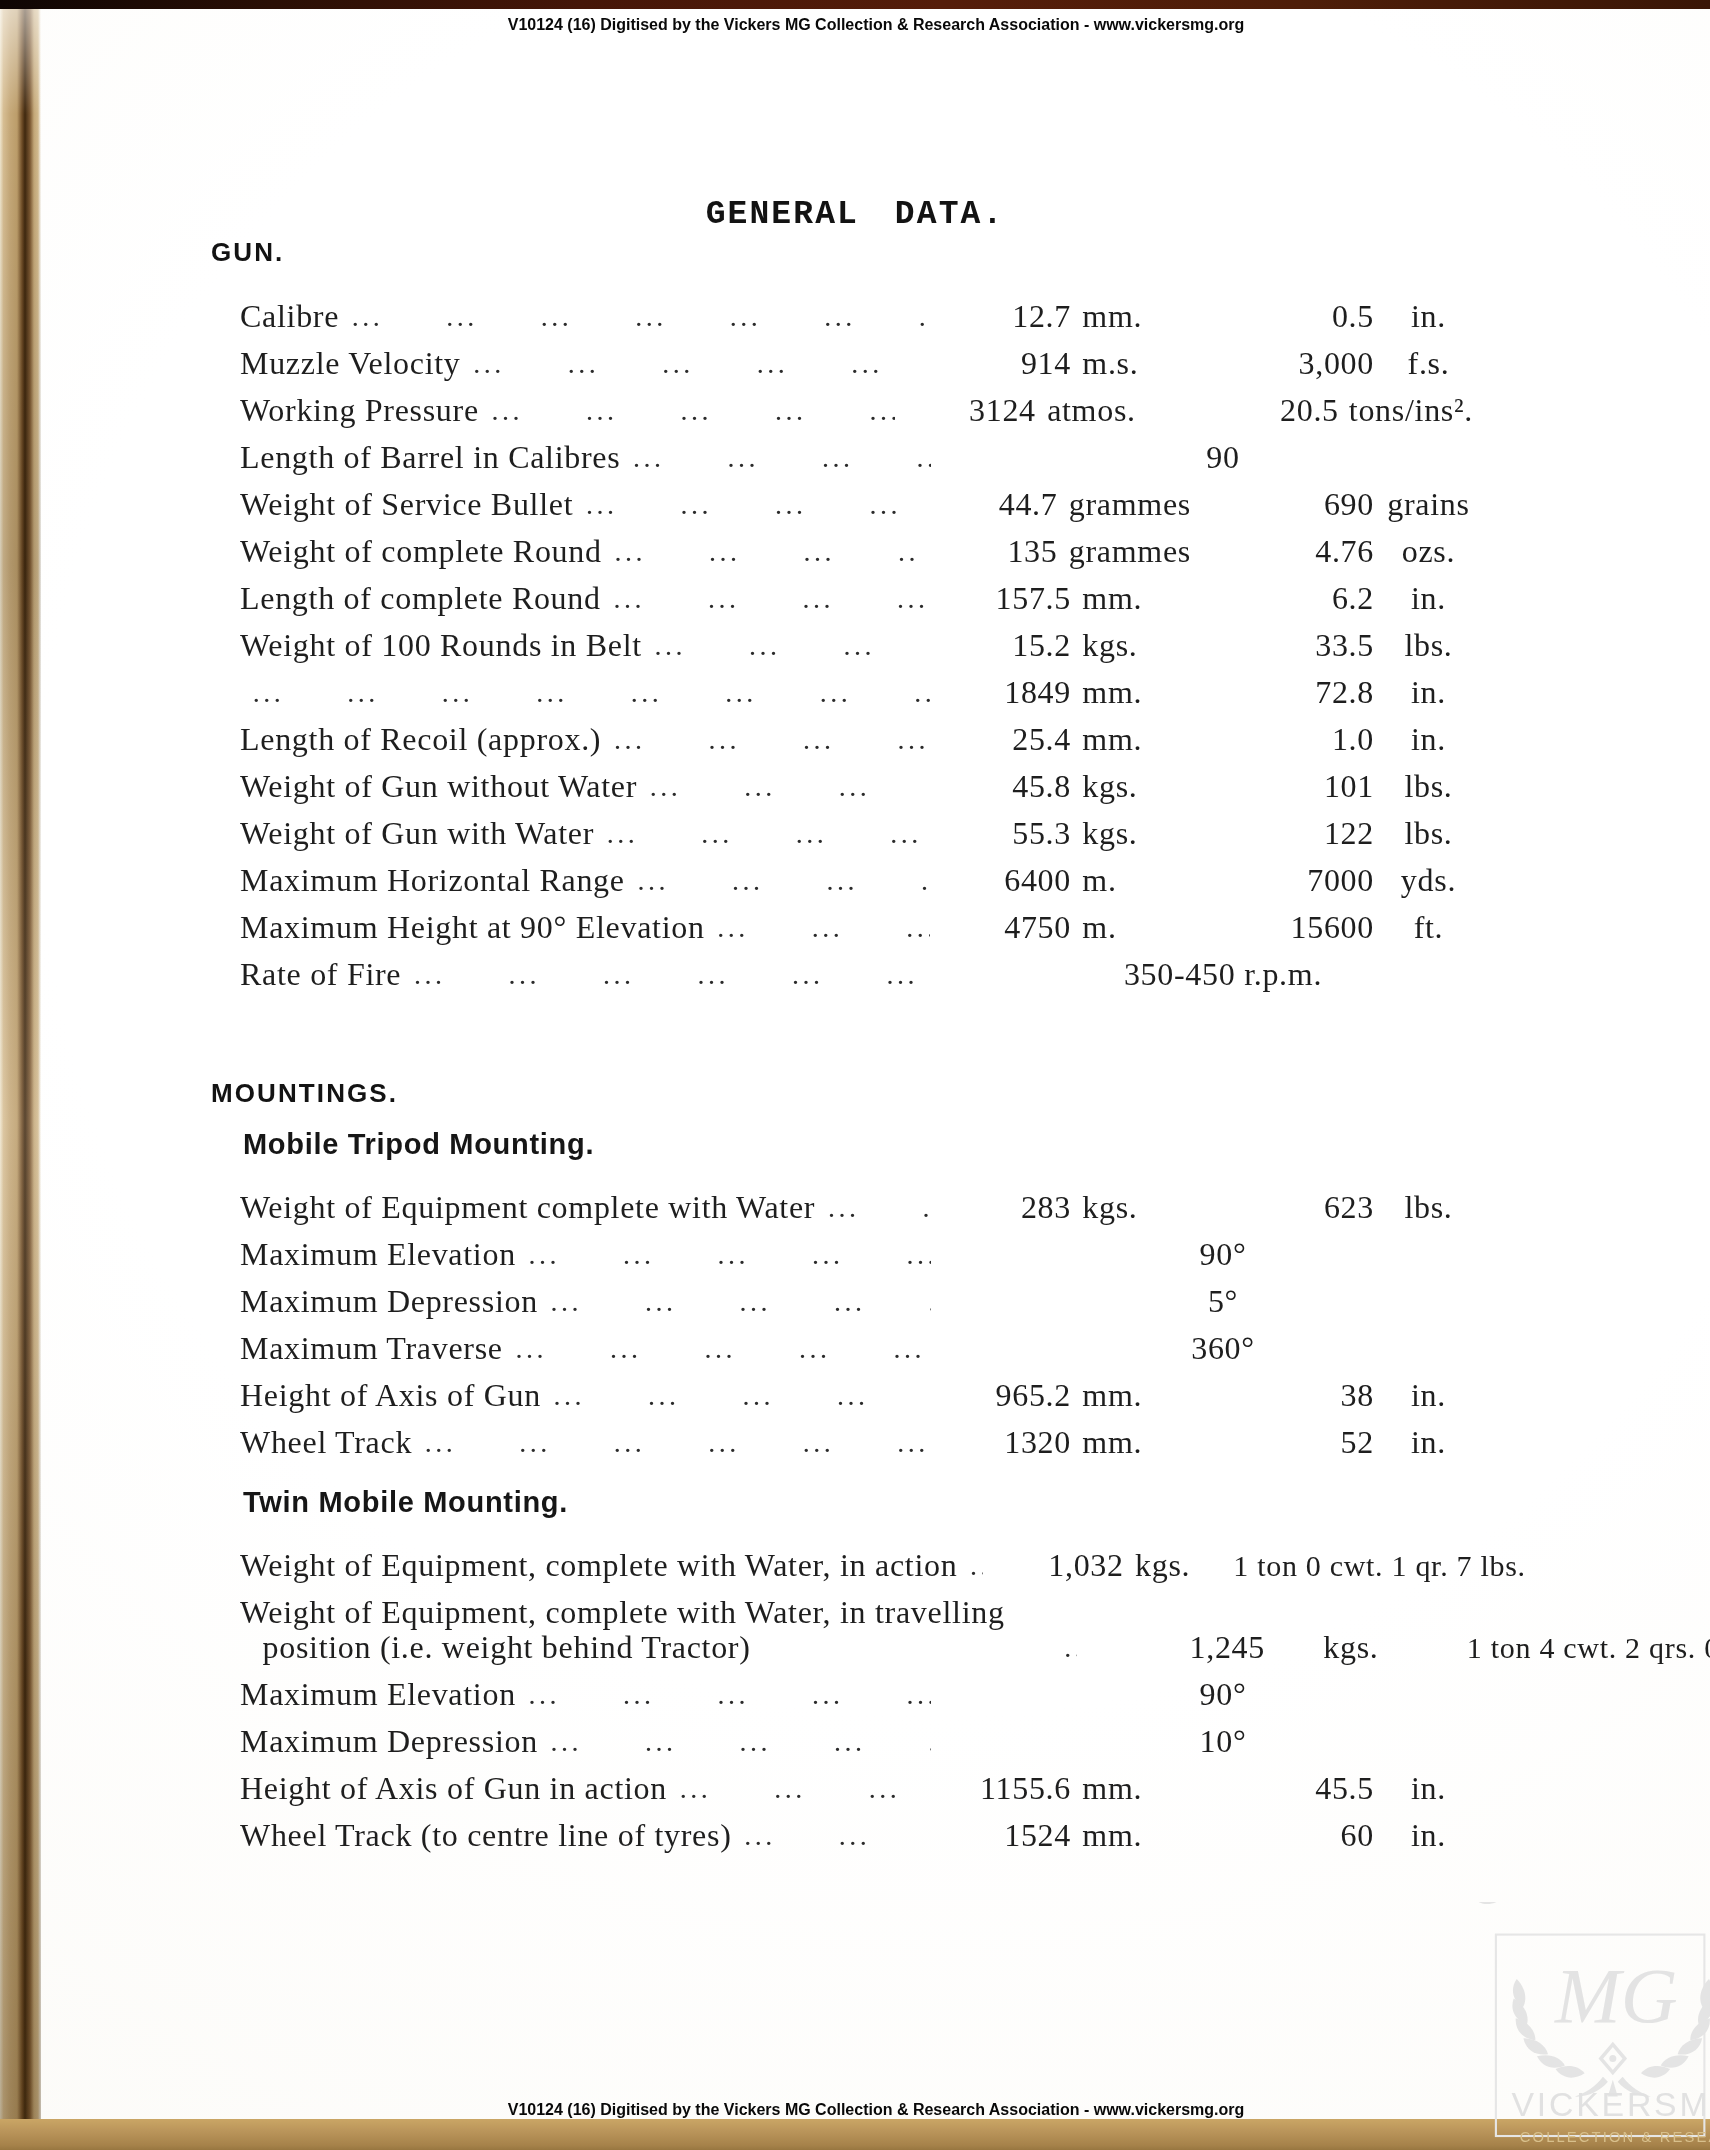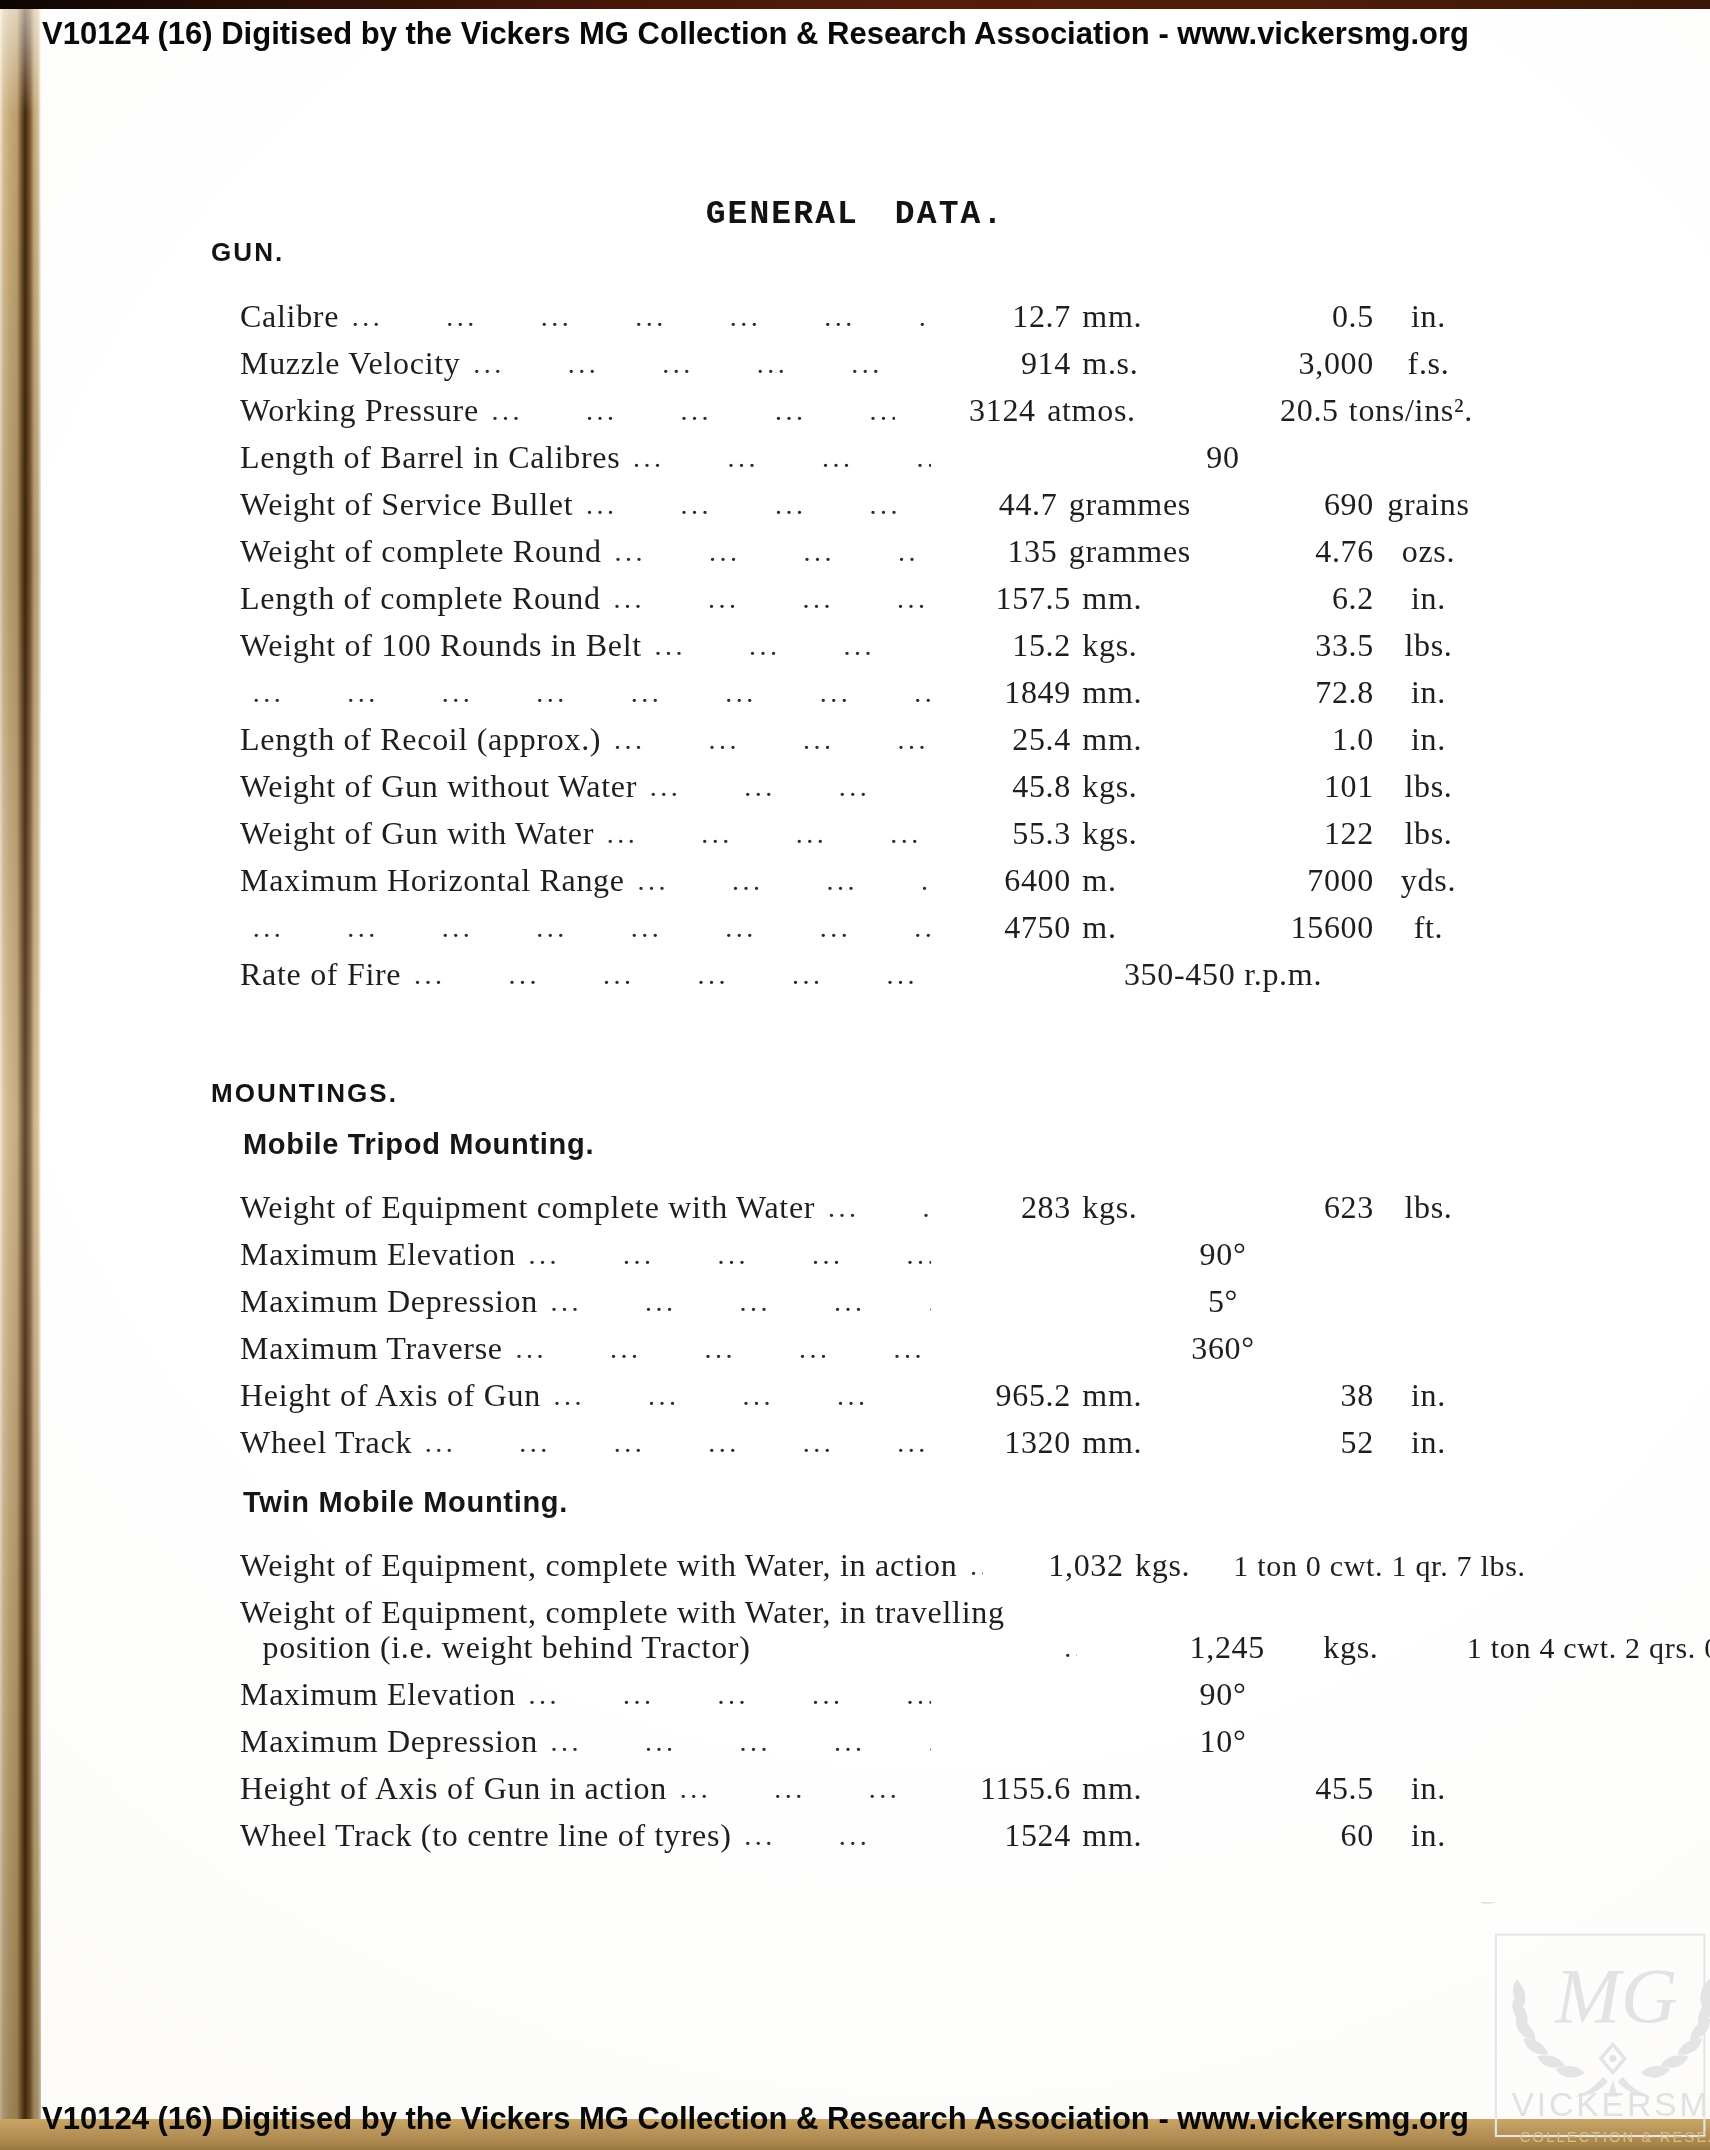--- a/index.html
+++ b/index.html
@@ -9,22 +9,22 @@
   
   .topband{position:absolute;top:0;left:0;right:0;height:9.2px;z-index:3;
     background:linear-gradient(90deg,#0e0503,#2a0f05 16%,#451608 34%,#551d0a 55%,#4e1e09 76%,#3a1606);}
   .leftedge{position:absolute;left:0;top:7px;bottom:0;width:41px;z-index:2;
     background:linear-gradient(90deg,#efe6cf 0px,#d6bd92 3.5px,#c5a878 10px,#bc9d6a 17px,#6e4c26 22px,#3f280f 25px,#7b5832 30px,#c3a778 34px,#d2ba8e 38px,rgba(255,255,255,0) 41px);}
   .leftedge::after{content:"";position:absolute;inset:0;
     background:linear-gradient(180deg,rgba(255,255,255,.55) 0,rgba(255,255,255,0) 5%,rgba(0,0,0,.10) 26%,rgba(255,255,255,.14) 52%,rgba(0,0,0,.10) 78%,rgba(60,40,10,.30) 100%);}
   .bottomband{position:absolute;left:0;right:0;bottom:0;height:32px;z-index:3;
     background:linear-gradient(180deg,#caa665,#b9945a 40%,#a6824a 82%,#95743e);}
   
-  .header,.footer{position:absolute;left:42px;right:0;text-align:left;z-index:5;
-    font-family:"Liberation Sans", sans-serif;font-weight:bold;font-size:31px;color:#090909;}
+  .header,.footer{position:absolute;left:42px;right:0;text-align:center;z-index:5;
+    font-family:"Liberation Sans", sans-serif;font-weight:bold;font-size:16px;color:#090909;}
   .header{top:15.5px;}
   .footer{top:2101px;}
   
   .title{position:absolute;top:196px;left:0;right:0;text-align:center;
     font-family:Liberation Mono, monospace;font-weight:bold;font-size:33px;
     letter-spacing:2.1px;word-spacing:14px;color:#131313;}
   .h2{position:absolute;left:211px;font-family:"Liberation Sans", sans-serif;
     font-weight:bold;font-size:26px;letter-spacing:2.1px;color:#131313;}
   .h3{position:absolute;left:243px;font-family:"Liberation Sans", sans-serif;
     font-weight:bold;font-size:29px;letter-spacing:0.7px;color:#161616;}
@@ -162,20 +162,21 @@
       </div>
       <div class="row">
         <span class="lbl">Maximum Horizontal Range</span>
         <span class="dots">...  ...  ...  ...  ...  ...  ...  ...  ...  ...  ...  ...  ...  ...  </span>
         <span class="mnum">6400</span>
         <span class="munit">m.</span>
         <span class="inum">7000</span>
         <span class="iunit">yds.</span>
       </div>
       <div class="row">
+        <span class="lbl">Maximum Height at 90° Elevation</span>
         <span class="dots">...  ...  ...  ...  ...  ...  ...  ...  ...  ...  ...  ...  ...  ...  </span>
         <span class="mnum">4750</span>
         <span class="munit">m.</span>
         <span class="inum">15600</span>
         <span class="iunit">ft.</span>
       </div>
       <div class="row">
         <span class="lbl">Rate of Fire</span>
         <span class="dots">...  ...  ...  ...  ...  ...  ...  ...  ...  ...  ...  ...  ...  ...  </span>
         <span class="cval">350-450 r.p.m.</span>

